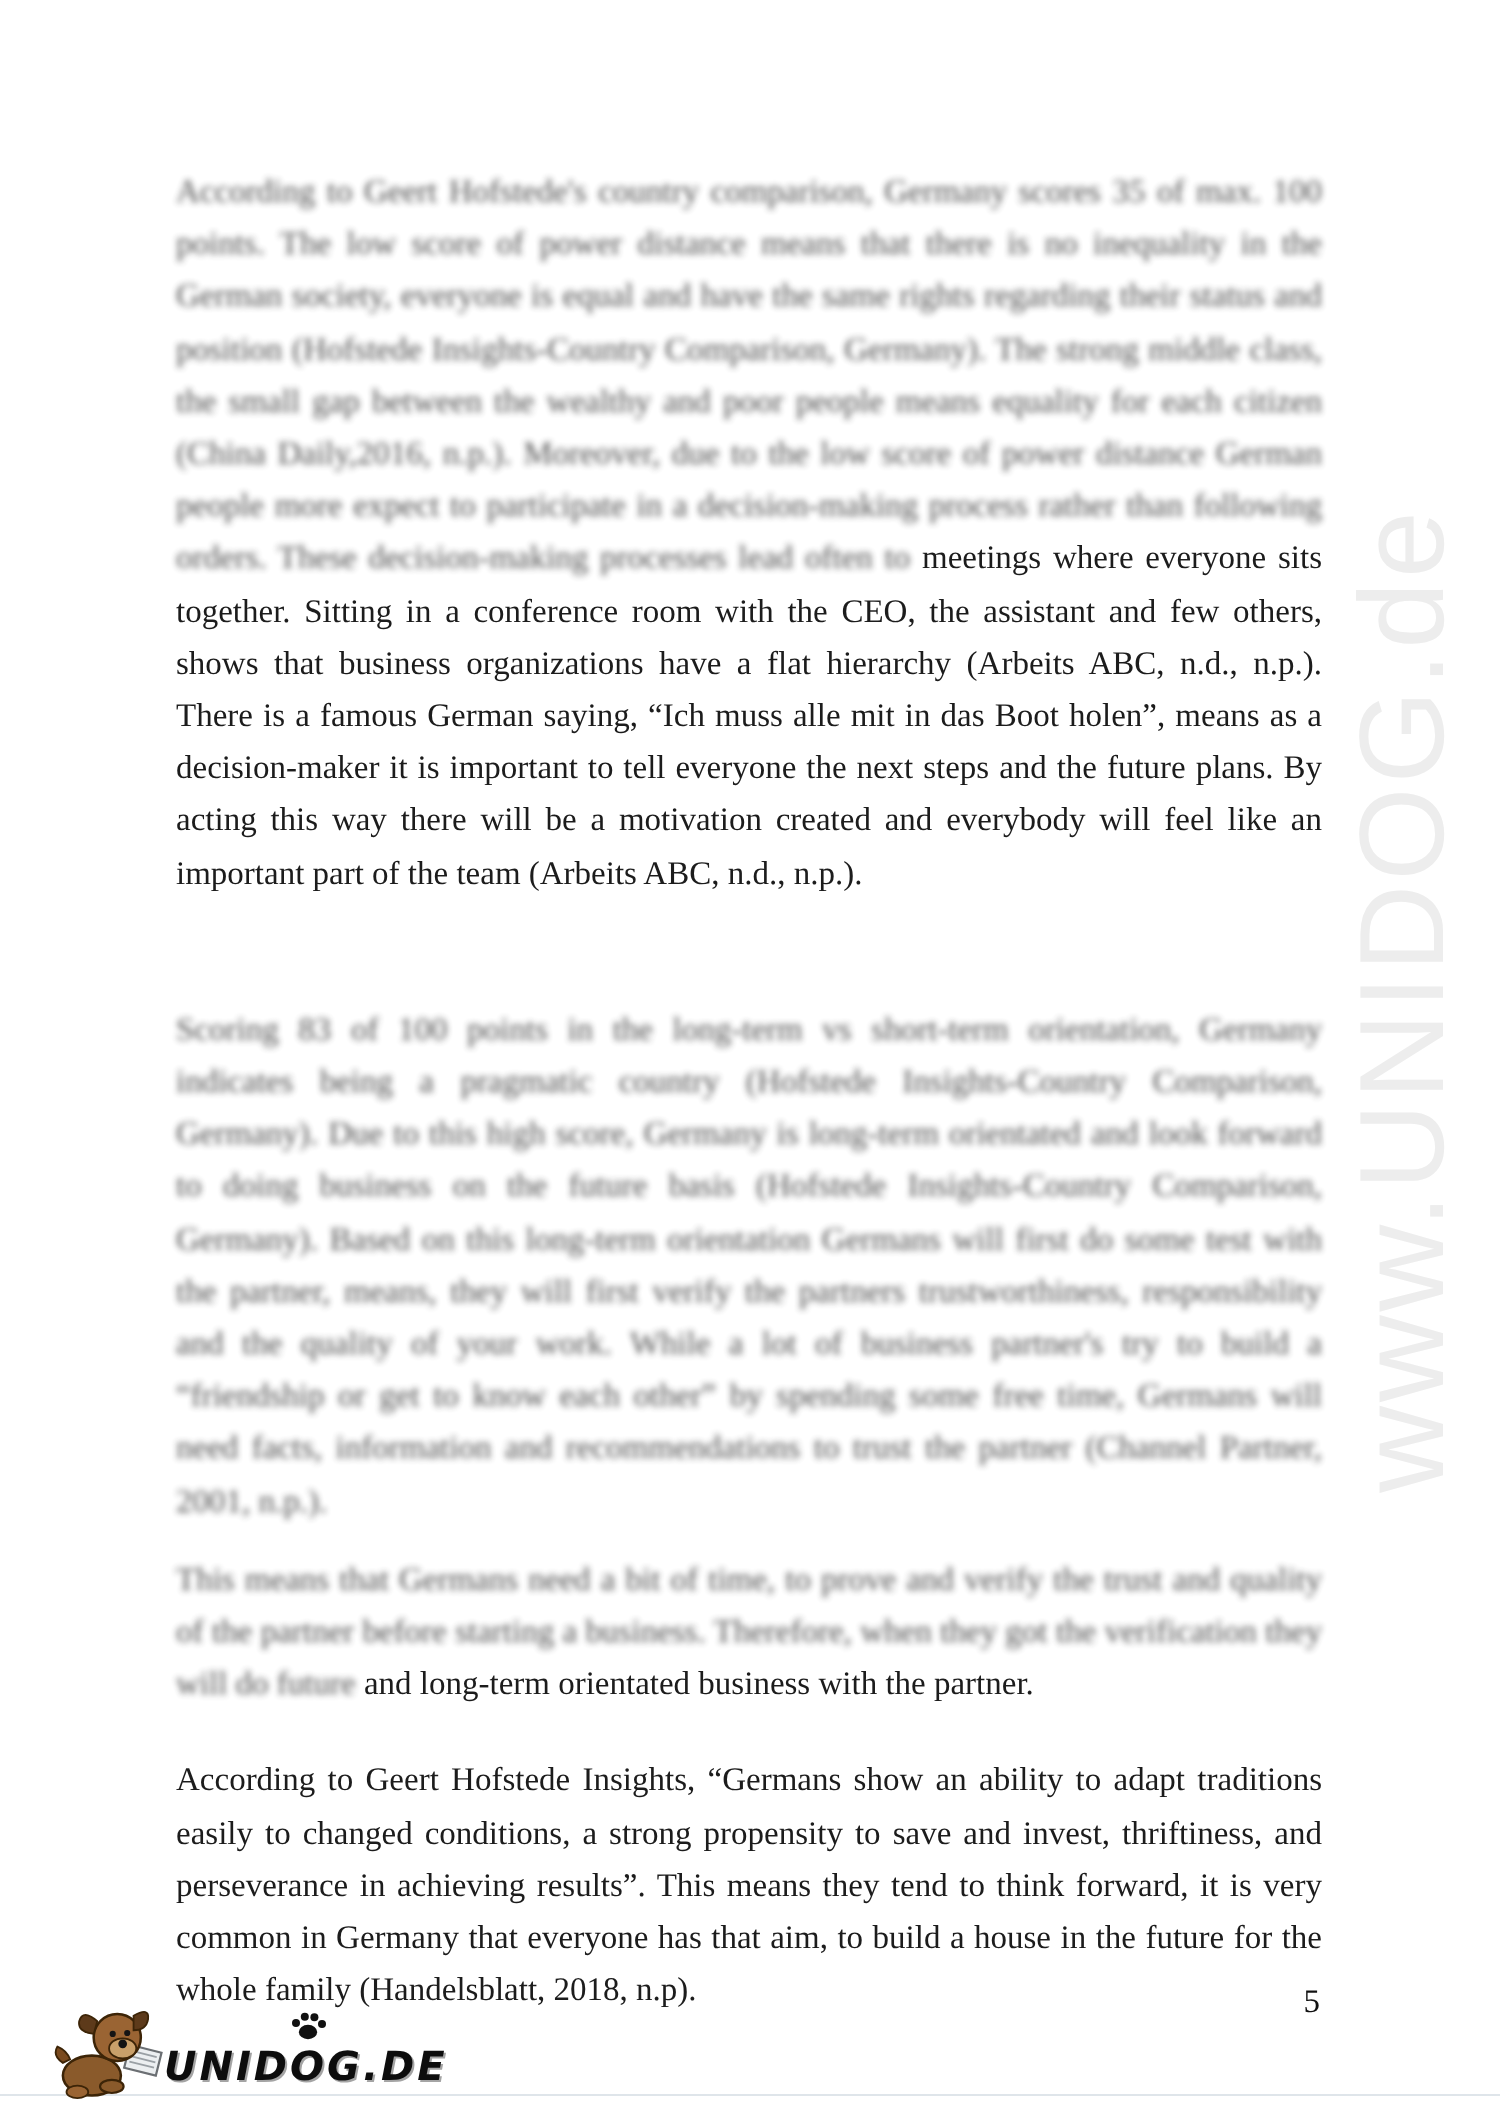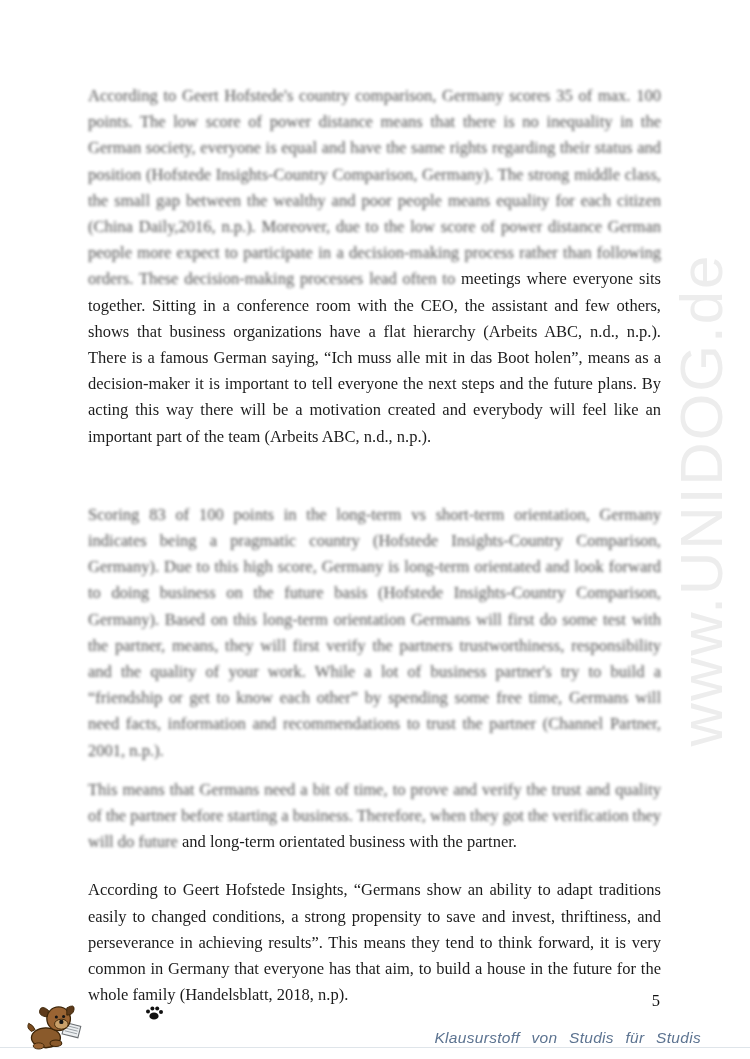--- a/index.html
+++ b/index.html
@@ -118,17 +118,17 @@
     </span>
     <span class="paw">
       <svg width="20" height="16" viewBox="0 0 20 16">
         <ellipse cx="10" cy="11" rx="4.6" ry="3.6" fill="#111"></ellipse>
         <circle cx="4" cy="6.5" r="2" fill="#111"></circle>
         <circle cx="8.4" cy="3.4" r="2" fill="#111"></circle>
         <circle cx="13.2" cy="3.6" r="2" fill="#111"></circle>
         <circle cx="17" cy="7" r="2" fill="#111"></circle>
       </svg>
     </span>
+    <span class="logo-text">UNIDOG.DE</span>
   </div>
 
-  <div class="footer-slogan">Klausurstoff von Studis für Studis</div>
 
 </div>
 
 </body></html>

